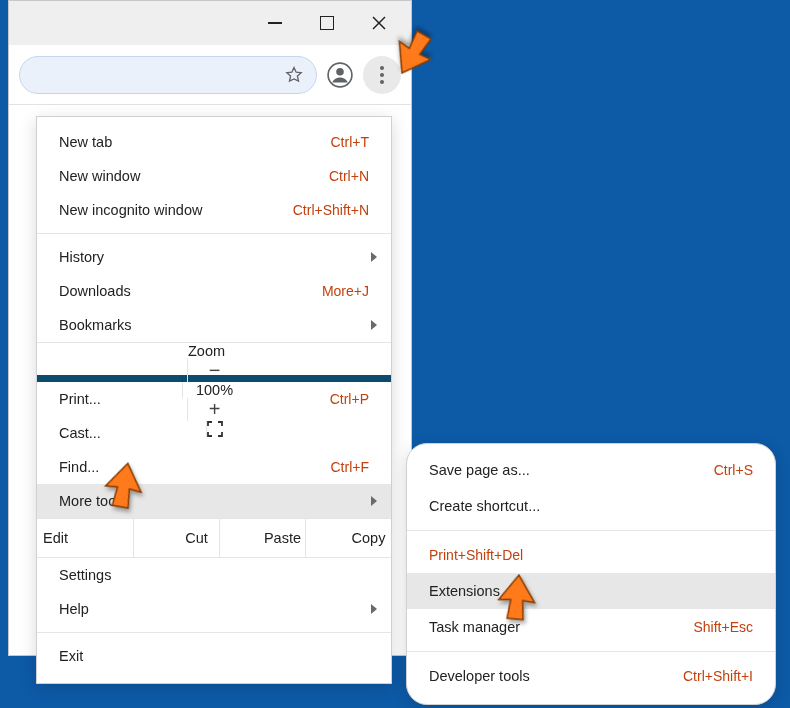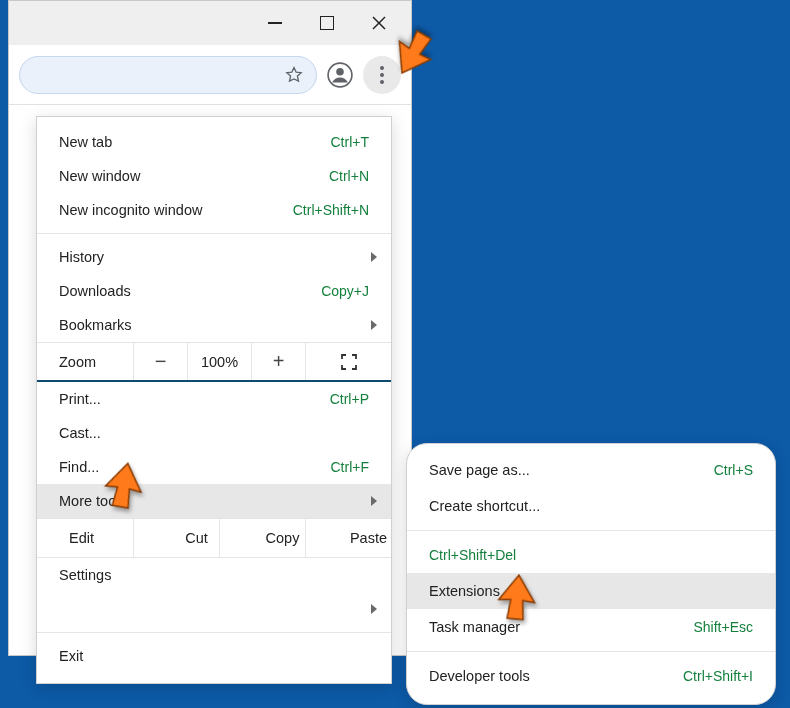--- a/index.html
+++ b/index.html
@@ -24,32 +24,32 @@
   .dots{display:flex;flex-direction:column;gap:3px;}
   .dots span{width:4px;height:4px;border-radius:50%;background:#5f6368;}
   .spacer { height: 550px; background:#fff; }
 
   .menu { position:absolute; background:#fff; border:1px solid #d0d0d0; box-shadow:0 4px 16px rgba(0,0,0,0.15); font-size:14.5px; color:#222;}
   .menu.main { top:116px; left:36px; width:356px; }
   .menu.sub { top:443px; left:406px; width:370px;border-radius:21px; }
   .row { display:flex; align-items:center; height:34px; padding: 0 22px; position:relative;}
   .row.tall{height:36px;}
   .row .label{ flex:1; white-space:nowrap;}
-  .row .shortcut{ color:#15803d; font-size:14px;}
+  .row .shortcut{ color:#c2410c; font-size:14px;}
   .row.hover{ background:#e7e7e7; }
   .row .caret{ position:absolute; right:14px; top:50%; transform:translateY(-50%); width:0;height:0;border-top:5px solid transparent;border-bottom:5px solid transparent;border-left:6px solid #6a6a6a;}
   .divider{ height:1px; background:#e5e5e5; margin:6px 0;}
-  .zoomrow{display:flex;align-items:center;height:40px;border-top:1px solid #e5e5e5;border-bottom:2px solid #0c4a6e;}
+  .zoomrow{display:flex;align-items:center;height:40px;border-top:1px solid #e5e5e5;border-bottom:7px solid #0c4a6e;flex-direction:column;}
   .zoomrow .zlabel{width:96px;padding-left:22px;}
   .zoomrow .zbtn{width:54px;text-align:center;border-left:1px solid #e5e5e5;height:100%;display:flex;align-items:center;justify-content:center;font-size:20px;color:#444;}
   .zoomrow .zval{width:64px;text-align:left;border-left:1px solid #e5e5e5;height:100%;display:flex;align-items:center;justify-content:center;}
   .zoomrow .zfs{flex:1;border-left:1px solid #e5e5e5;height:100%;display:flex;align-items:center;justify-content:center;}
   .zoomrow .zfs svg{width:16px;height:16px;}
   .editrow{display:flex;align-items:center;height:40px;border-top:1px solid #e5e5e5;border-bottom:1px solid #e5e5e5;}
-  .editrow .elabel{width:96px;padding-left:32px;}
+  .editrow .elabel{width:96px;padding-left:6px;}
   .editrow .ebtn{flex:1;border-left:1px solid #e5e5e5;height:100%;display:flex;align-items:center;justify-content:center;padding-left:40px;}
   .pad-top{height:8px;}
   .pad-bot{height:10px;}
 
   .arrow{position:absolute;width:50px;height:50px;pointer-events:none;}
   .arrow svg{width:100%;height:100%;filter:drop-shadow(2px 3px 2px rgba(0,0,0,0.35));}
   .arrow.a1{top:29px;left:388px;transform:rotate(210deg);}
   .arrow.a2{top:460px;left:99px;transform:rotate(10deg);}
   .arrow.a3{top:572px;left:492px;transform:rotate(5deg);}
 </style>
@@ -107,21 +107,21 @@
     <span class="label">New incognito window</span>
     <span class="shortcut">Ctrl+Shift+N</span>
   </div>
   <div class="divider"></div>
   <div class="row">
     <span class="label">History</span>
     <span class="caret"></span>
   </div>
   <div class="row">
     <span class="label">Downloads</span>
-    <span class="shortcut">Copy+J</span>
+    <span class="shortcut">More+J</span>
   </div>
   <div class="row">
     <span class="label">Bookmarks</span>
     <span class="caret"></span>
   </div>
   <div class="zoomrow">
     <div class="zlabel">Zoom</div>
     <div class="zbtn">−</div>
     <div class="zval">100%</div>
     <div class="zbtn">+</div>
@@ -142,48 +142,49 @@
     <span class="label">Find...</span>
     <span class="shortcut">Ctrl+F</span>
   </div>
   <div class="row hover">
     <span class="label">More tools</span>
     <span class="caret"></span>
   </div>
   <div class="editrow">
     <div class="elabel">Edit</div>
     <div class="ebtn">Cut</div>
+    <div class="ebtn">Paste</div>
     <div class="ebtn">Copy</div>
-    <div class="ebtn">Paste</div>
   </div>
   <div class="row">
     <span class="label">Settings</span>
   </div>
   <div class="row">
+    <span class="label">Help</span>
     <span class="caret"></span>
   </div>
   <div class="divider"></div>
   <div class="row">
     <span class="label">Exit</span>
   </div>
   <div class="pad-bot"></div>
 </div>
 
 <div class="menu sub">
   <div class="pad-top"></div>
   <div class="row tall">
     <span class="label">Save page as...</span>
     <span class="shortcut">Ctrl+S</span>
   </div>
   <div class="row tall">
     <span class="label">Create shortcut...</span>
   </div>
   <div class="divider"></div>
   <div class="row tall">
-    <span class="shortcut">Ctrl+Shift+Del</span>
+    <span class="shortcut">Print+Shift+Del</span>
   </div>
   <div class="row tall hover">
     <span class="label">Extensions</span>
   </div>
   <div class="row tall">
     <span class="label">Task manager</span>
     <span class="shortcut">Shift+Esc</span>
   </div>
   <div class="divider"></div>
   <div class="row tall">

